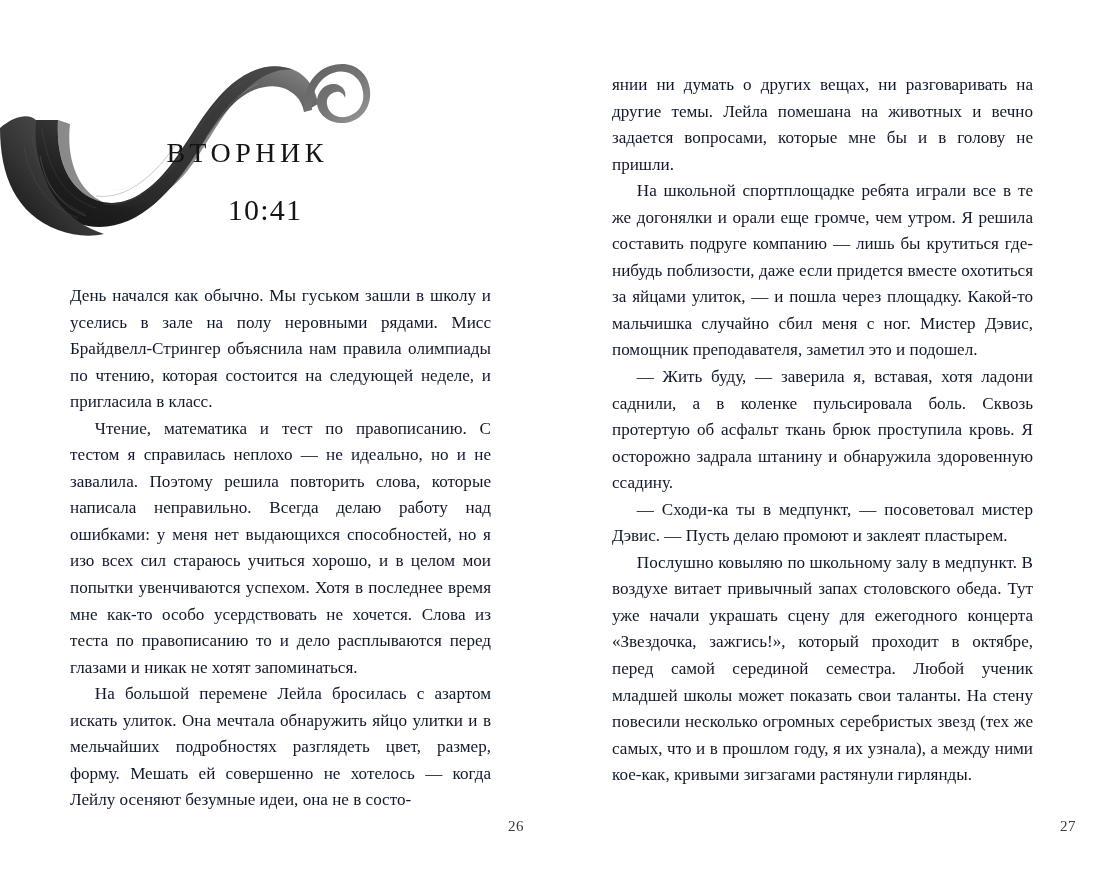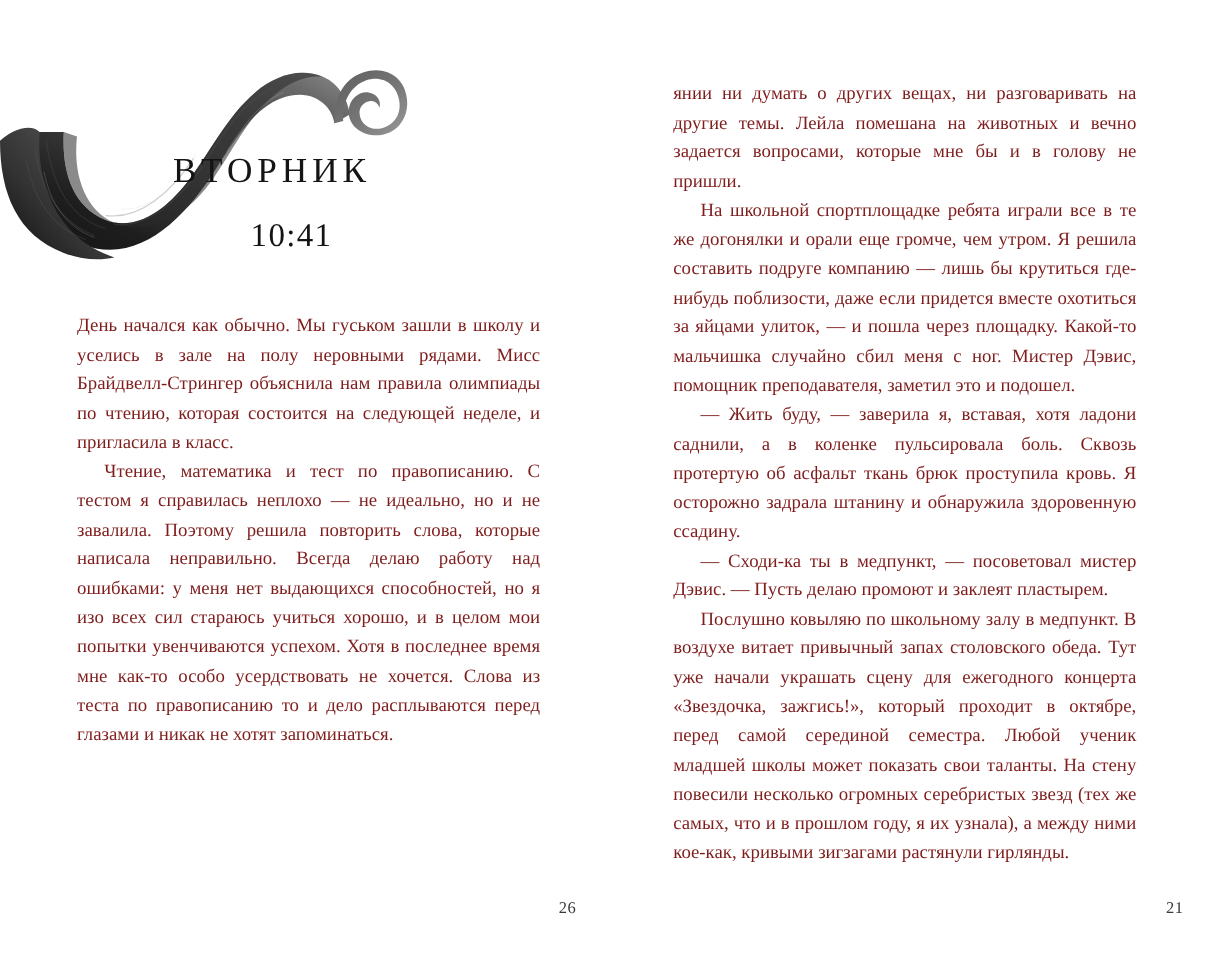--- a/index.html
+++ b/index.html
@@ -56,21 +56,21 @@
   .chapter-head {
     position: absolute;
     left: 0;
     top: 138px;
     width: 490px;
     text-align: center;
   }
   .chapter-title {
     display: block;
     font-family: "Liberation Serif", "DejaVu Serif", serif;
-    font-size: 32px;
+    font-size: 28px;
     letter-spacing: 4.5px;
     color: #141414;
     line-height: 1.05;
     text-indent: 4.5px;
   }
   .chapter-time {
     display: block;
     margin-top: 26px;
     font-family: "Liberation Serif", "DejaVu Serif", serif;
     font-size: 30px;
@@ -79,21 +79,21 @@
     padding-left: 40px;
   }
 
   
   .textcol {
     position: absolute;
     font-size: 17.1px;
     line-height: 26.55px;
     text-align: justify;
     text-justify: inter-word;
-    color: #7f1d1d;
+    color: #0f172a;
     hyphens: manual;
   }
   .textcol.left {
     left: 70px;
     top: 283px;
     width: 421px;
   }
   .textcol.right {
     left: 62px;   
     top: 72px;
@@ -220,31 +220,32 @@
     </div>
 
     <div class="chapter-head">
       <span class="chapter-title">ВТОРНИК</span>
       <span class="chapter-time">10:41</span>
     </div>
 
     <div class="textcol left">
       <p class="noindent">День начался как обычно. Мы гуськом зашли в школу и уселись в зале на полу неровными рядами. Мисс Брайдвелл-Стрингер объяснила нам правила олимпиады по чтению, которая состоится на следующей неделе, и пригласила в класс.</p>
       <p>Чтение, математика и тест по правописанию. С тестом я справилась неплохо — не идеально, но и не завалила. Поэтому решила повторить слова, которые написала неправильно. Всегда делаю работу над ошибками: у меня нет выдающихся способностей, но я изо всех сил стараюсь учиться хорошо, и в целом мои попытки увенчиваются успехом. Хотя в последнее время мне как-то особо усердствовать не хочется. Слова из теста по правописанию то и дело расплываются перед глазами и никак не хотят запоминаться.</p>
+      <p>На большой перемене Лейла бросилась с азартом искать улиток. Она мечтала обнаружить яйцо улитки и в мельчайших подробностях разглядеть цвет, размер, форму. Мешать ей совершенно не хотелось — когда Лейлу осеняют безумные идеи, она не в состо-</p>
     </div>
 
     <div class="folio left">26</div>
   </div>
 
   <div class="page-right">
 
     <div class="textcol right">
       <p class="noindent">янии ни думать о других вещах, ни разговаривать на другие темы. Лейла помешана на животных и вечно задается вопросами, которые мне бы и в голову не пришли.</p>
       <p>На школьной спортплощадке ребята играли все в те же догонялки и орали еще громче, чем утром. Я решила составить подруге компанию — лишь бы крутиться где-нибудь поблизости, даже если придется вместе охотиться за яйцами улиток, — и пошла через площадку. Какой-то мальчишка случайно сбил меня с ног. Мистер Дэвис, помощник преподавателя, заметил это и подошел.</p>
       <p>— Жить буду, — заверила я, вставая, хотя ладони саднили, а в коленке пульсировала боль. Сквозь протертую об асфальт ткань брюк проступила кровь. Я осторожно задрала штанину и обнаружила здоровенную ссадину.</p>
       <p>— Сходи-ка ты в медпункт, — посоветовал мистер Дэвис. — Пусть делаю промоют и заклеят пластырем.</p>
       <p>Послушно ковыляю по школьному залу в медпункт. В воздухе витает привычный запах столовского обеда. Тут уже начали украшать сцену для ежегодного концерта «Звездочка, зажгись!», который проходит в октябре, перед самой серединой семестра. Любой ученик младшей школы может показать свои таланты. На стену повесили несколько огромных серебристых звезд (тех же самых, что и в прошлом году, я их узнала), а между ними кое-как, кривыми зигзагами растянули гирлянды.</p>
     </div>
 
-    <div class="folio right">21</div>
+    <div class="folio right">27</div>
   </div>
 
 </div>
 
 </body></html>

